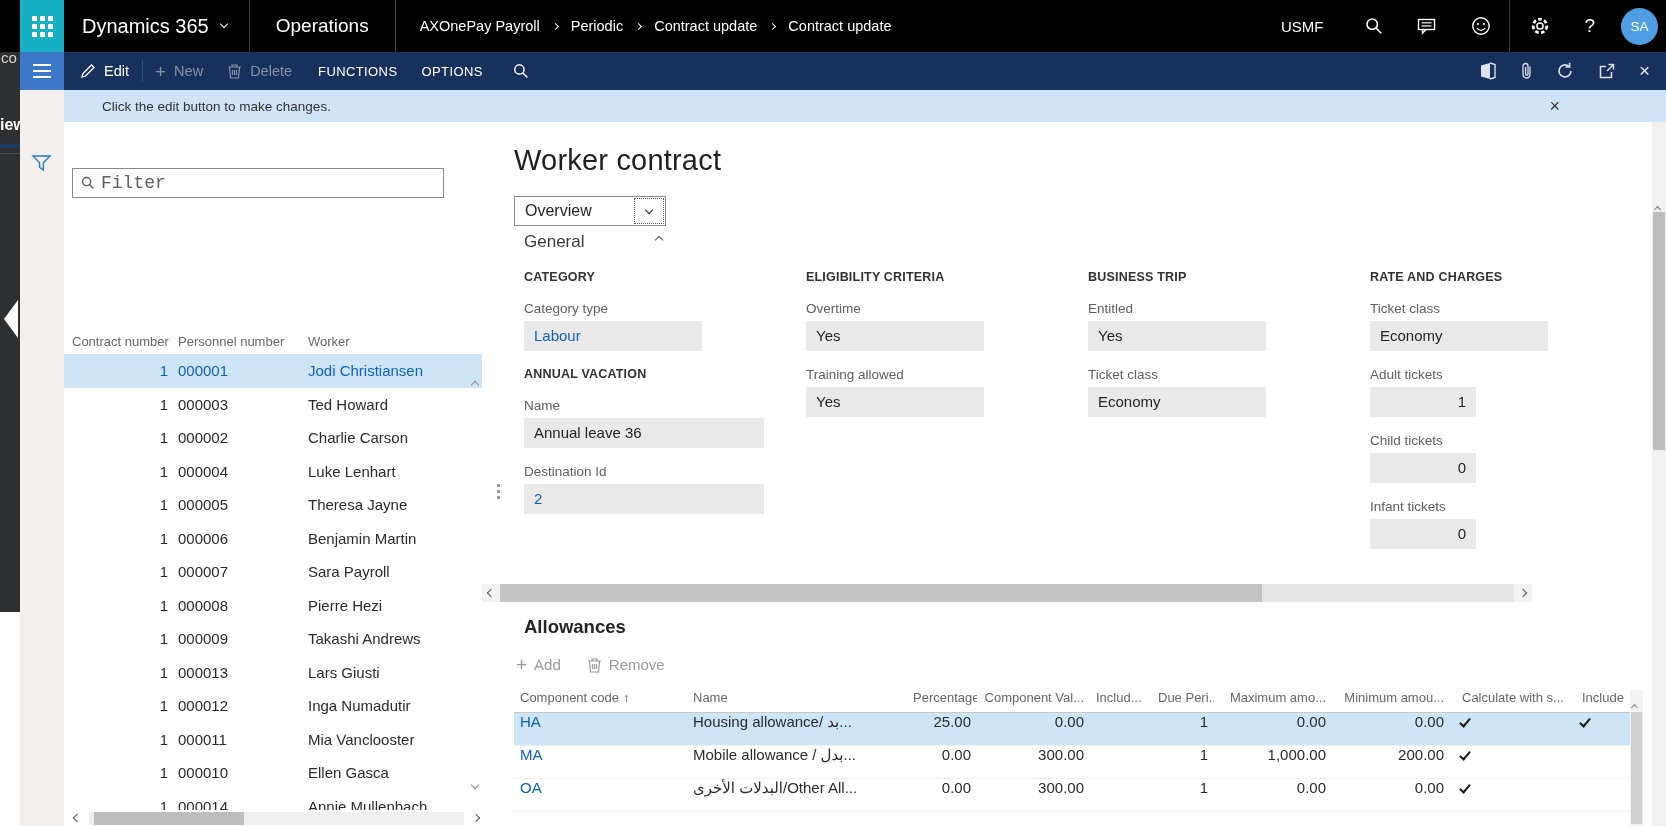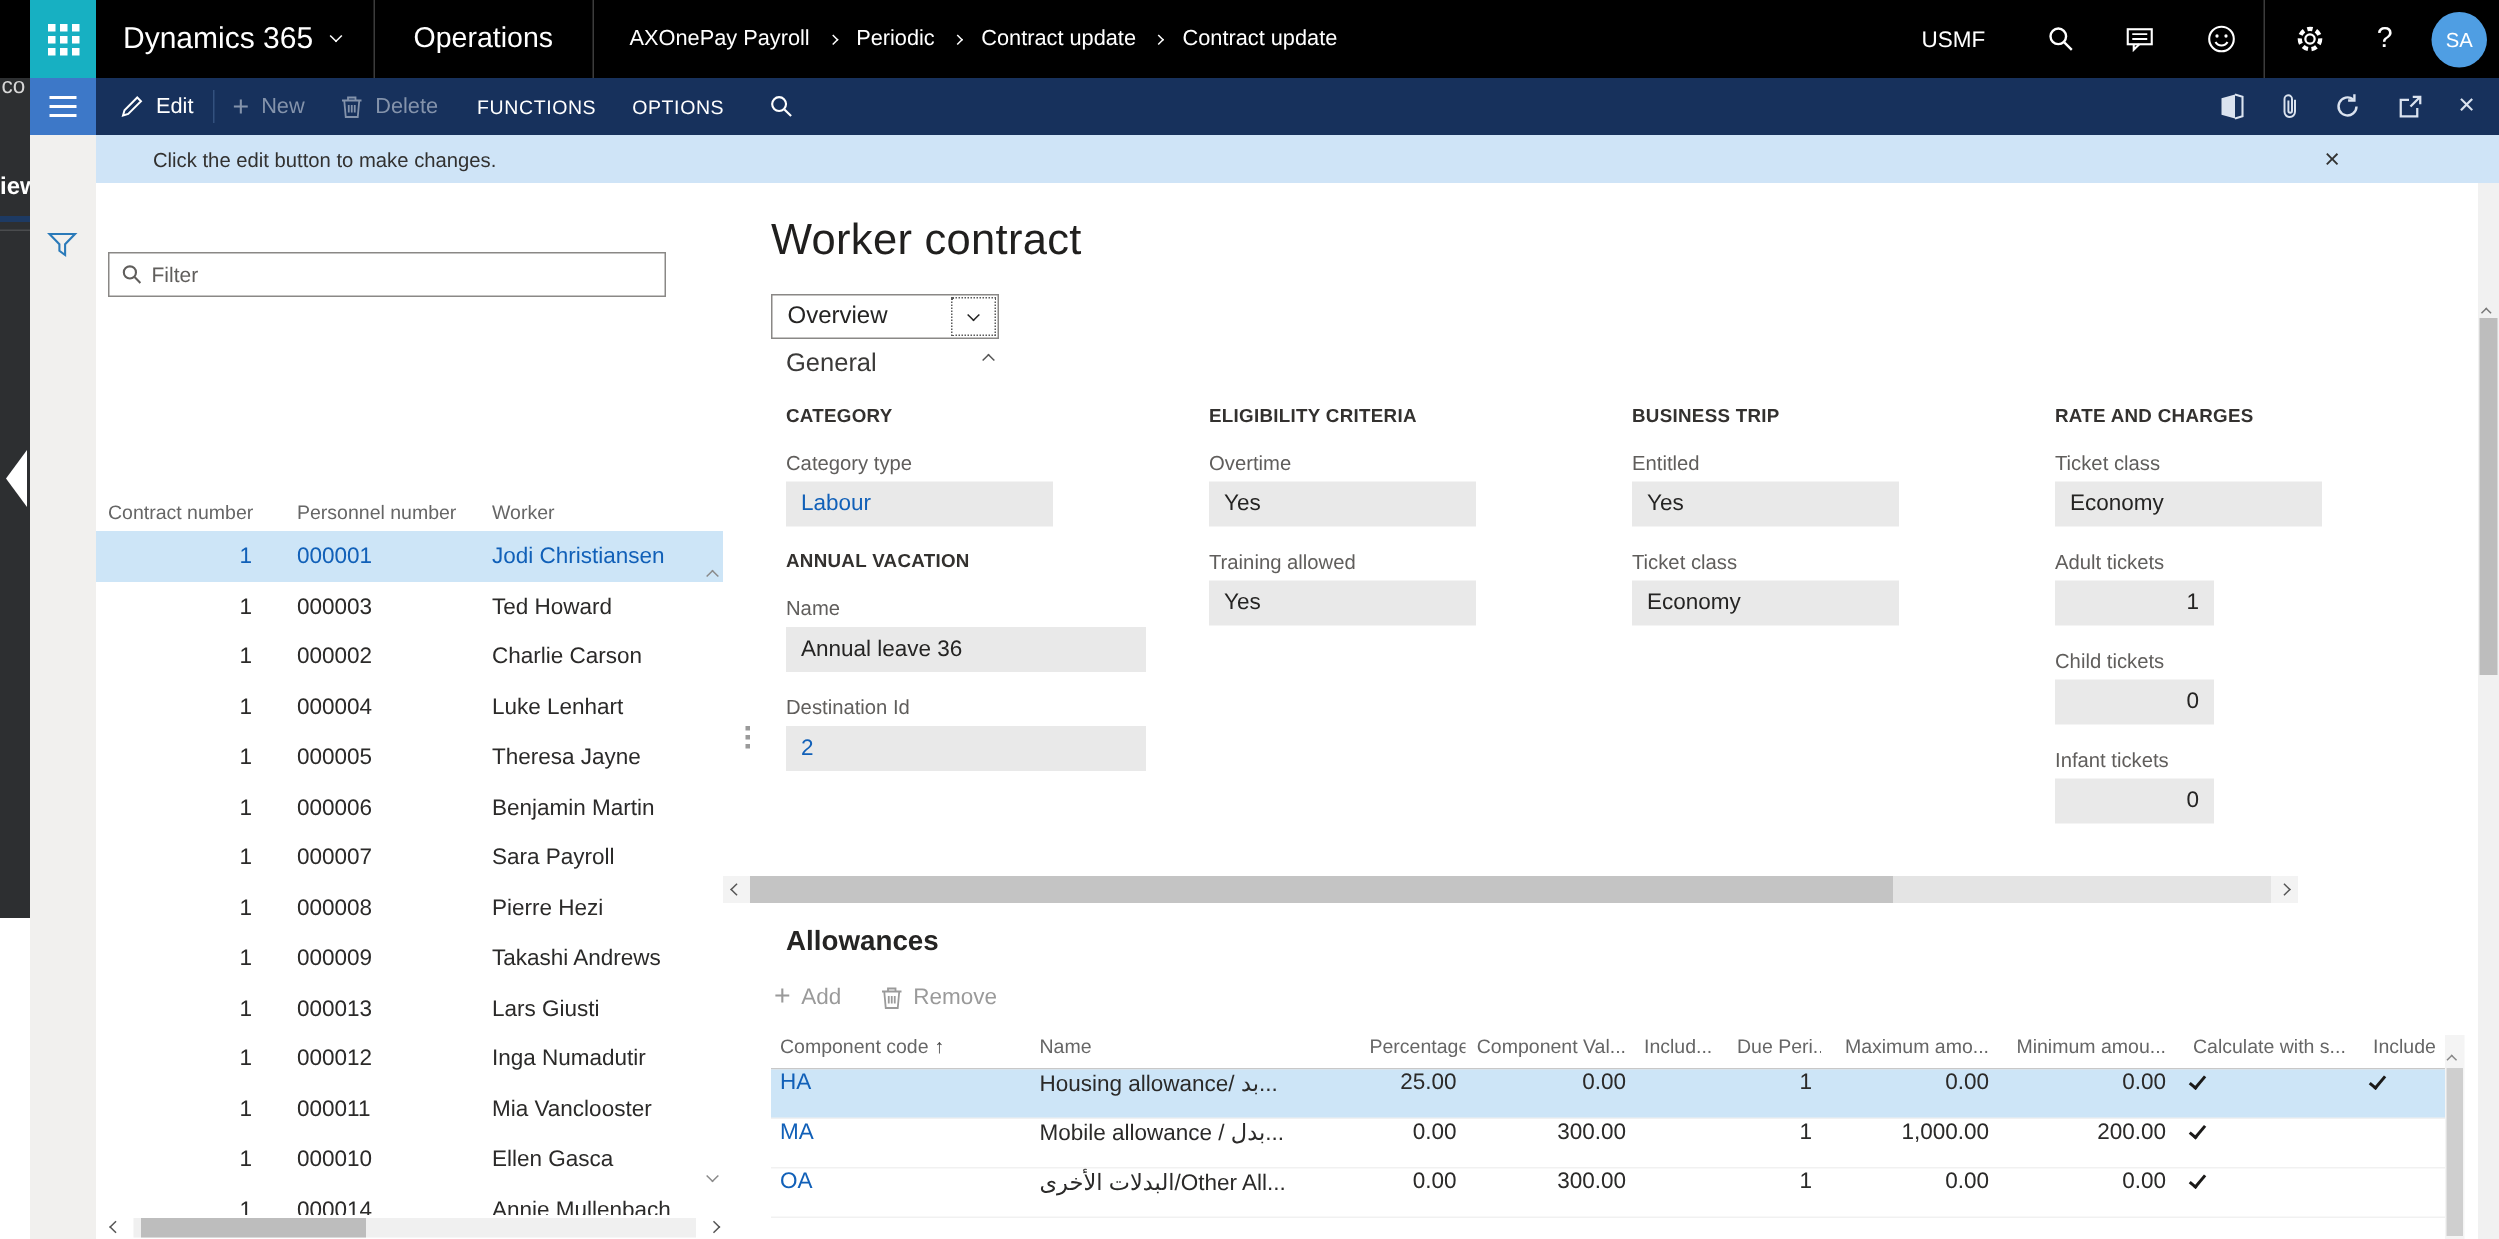--- a/index.html
+++ b/index.html
@@ -46,31 +46,31 @@
   .notif-close{position:absolute;right:106px;top:6px;font-size:18px;color:#333;cursor:pointer}
 
   
   .filter-rail{position:absolute;top:90px;left:20px;width:44px;height:736px;background:#f1f0ee;z-index:2}
   .funnel{position:absolute;top:64px;left:11px;cursor:pointer}
 
   
   .list-panel{position:absolute;top:122px;left:64px;width:426px;height:704px;background:#fff;border-right:1px solid #e1e1e1;z-index:2}
   .filter-box{position:absolute;top:46px;left:8px;width:372px;height:30px;border:1px solid #8a8886;display:flex;align-items:center;background:#fff}
   .f-search{margin:0 6px 0 8px;color:#605e5c;display:flex}
-  .f-input{border:none;outline:none;flex:1;font-size:14px;color:#701a75;font-family:Liberation Sans, sans-serif;background:transparent}
+  .f-input{border:none;outline:none;flex:1;font-size:18px;color:#701a75;font-family:Liberation Mono, monospace;background:transparent}
   .f-input::placeholder{color:#605e5c}
   .chk-list{position:absolute;top:90px;left:10px}
   .chk-row{display:flex;align-items:center;height:24px;margin-bottom:11px;cursor:pointer}
   .chk{width:21px;height:21px;border:2px solid #605e5c;background:#fff;display:inline-flex;align-items:center;justify-content:center}
   .tick-blue{width:6px;height:12px;border-right:2px solid var(--accent);border-bottom:2px solid var(--accent);transform:rotate(40deg);margin-top:-3px}
   .chk-label{font-size:15px;color:#252423;margin-left:9px}
   .lhead{position:absolute;top:212px;left:8px;right:12px;display:flex;font-size:13px;color:#666}
   .lc1{width:96px;text-align:right;flex:none;white-space:nowrap;overflow:hidden}
   .lhead .lc1{text-align:left;overflow:visible}
-  .lc2{width:128px;margin-left:30px;flex:none;white-space:nowrap}
+  .lc2{width:128px;margin-left:10px;flex:none;white-space:nowrap}
   .lc3{flex:1;margin-left:2px;white-space:nowrap;overflow:hidden}
   .lrows{position:absolute;top:232px;left:0;right:0;bottom:0;overflow:hidden}
   .lrow{display:flex;align-items:center;height:33.5px;padding:0 12px 0 8px;font-size:15px;color:#2b2a29;cursor:pointer}
   .lrow.sel{background:var(--selected-row-bg);color:var(--accent)}
   .lscroll-up{position:absolute;left:408px;top:252px;color:#8a8a8a}
   .lscroll-down{position:absolute;left:408px;top:652px;color:#8a8a8a}
   .lhsb{position:absolute;left:0;right:0;bottom:0;height:16px;background:#fff;display:flex;align-items:center;padding:0 10px;z-index:3}
   .lhsb-track{flex:1;height:13px;background:#f0f0f0;margin:0 9px;position:relative}
   .lhsb-thumb{position:absolute;left:5px;top:0;width:150px;height:13px;background:#bdbdbd}
 

